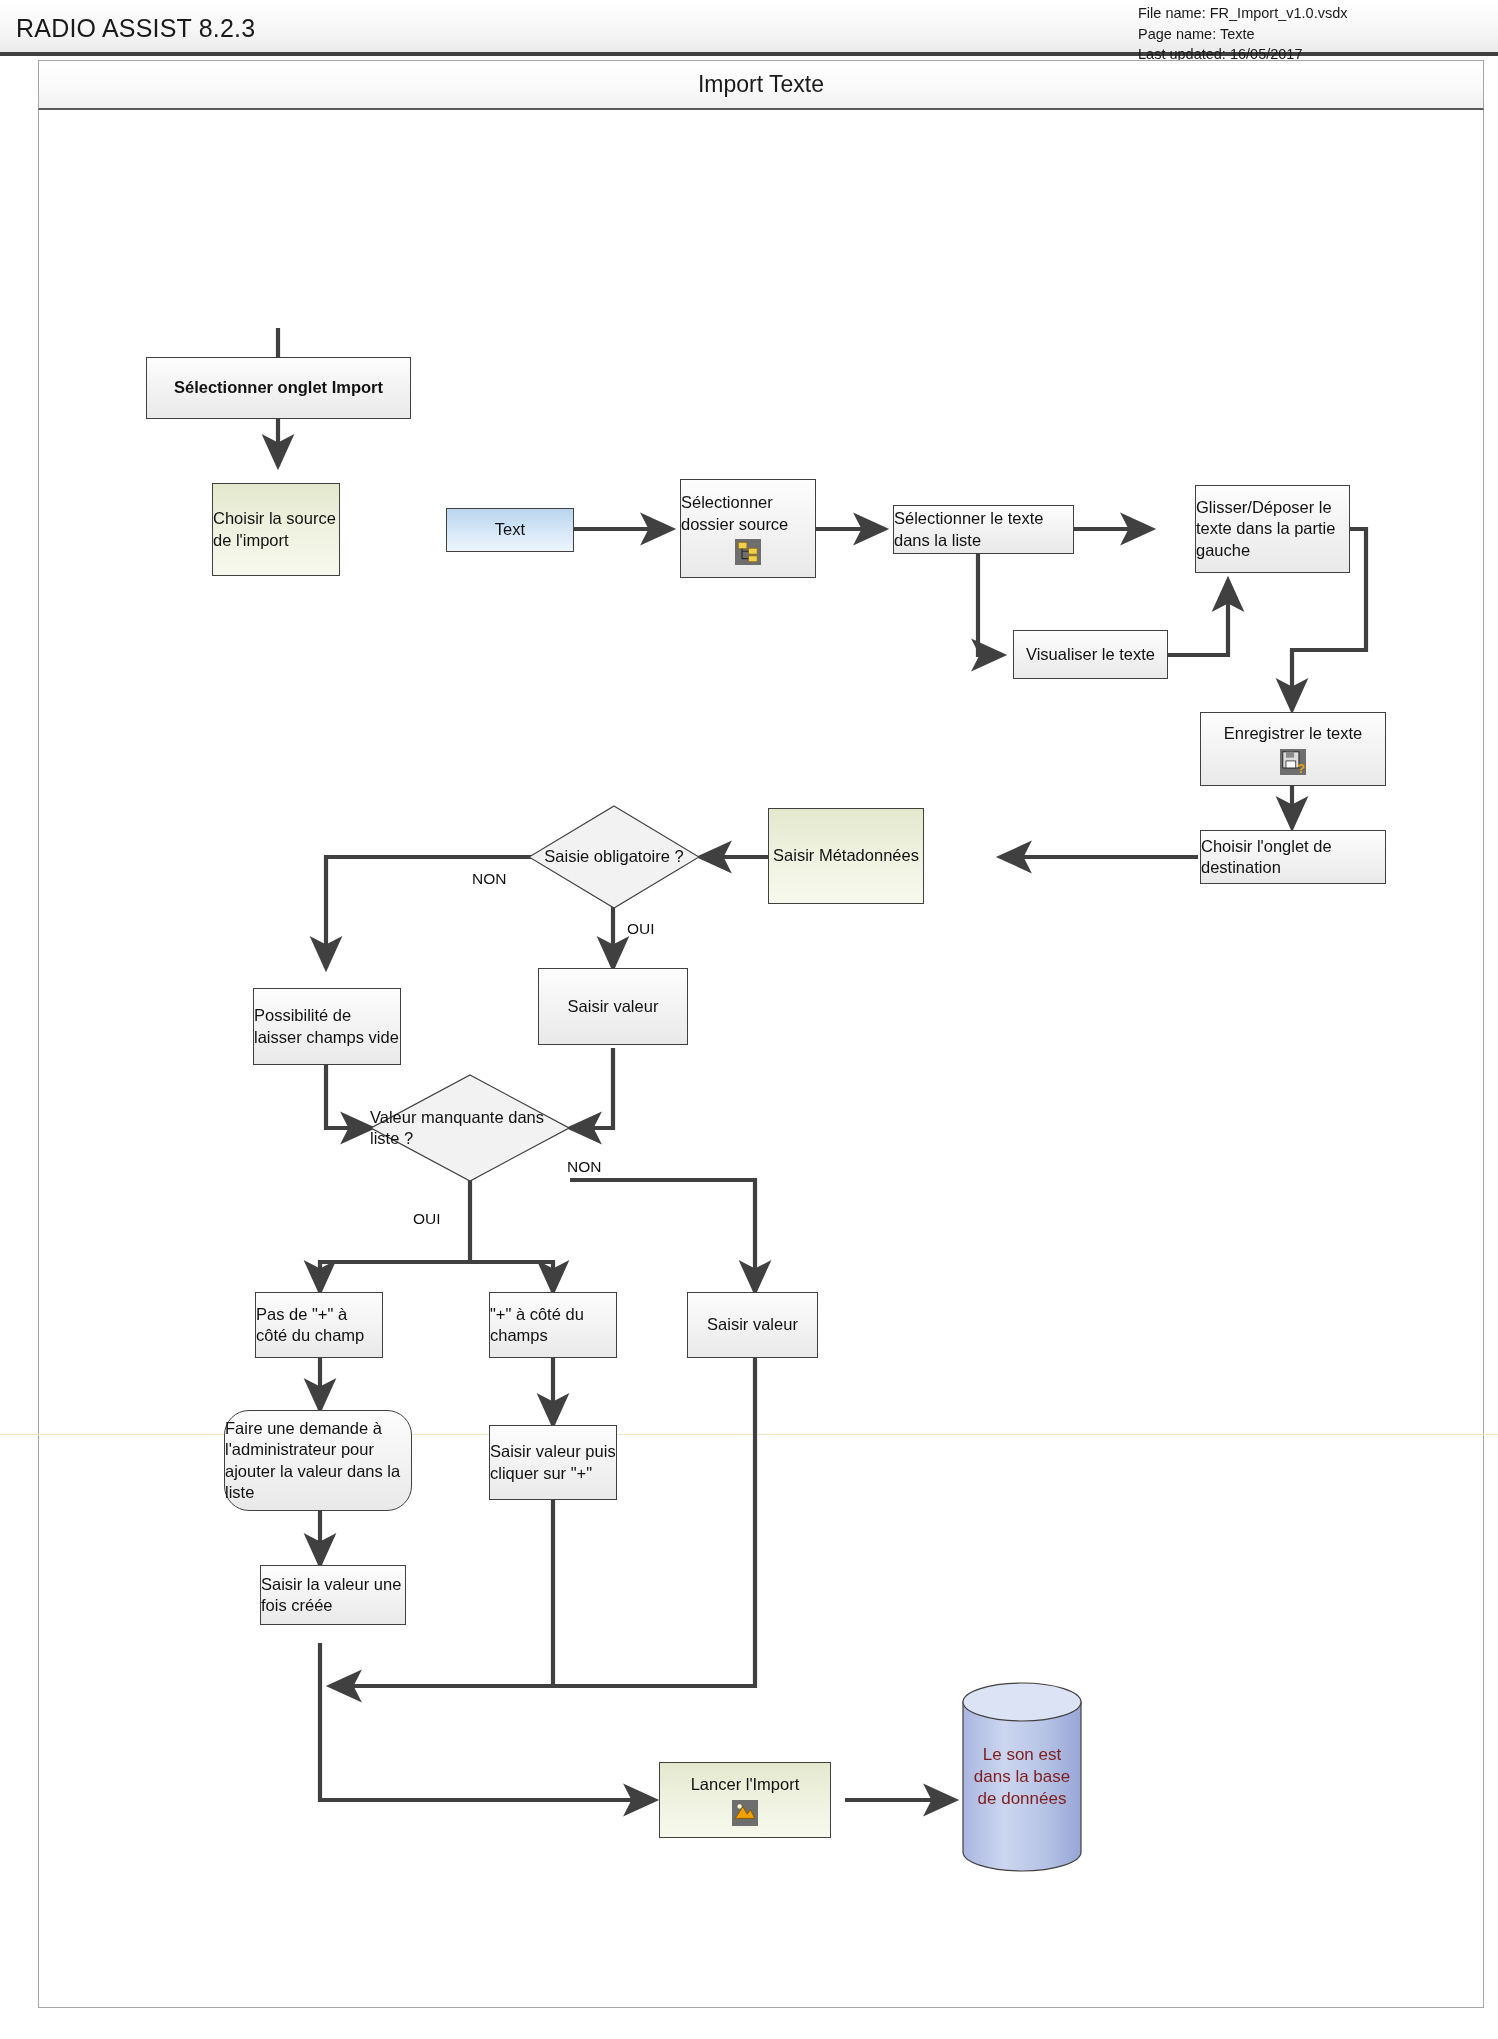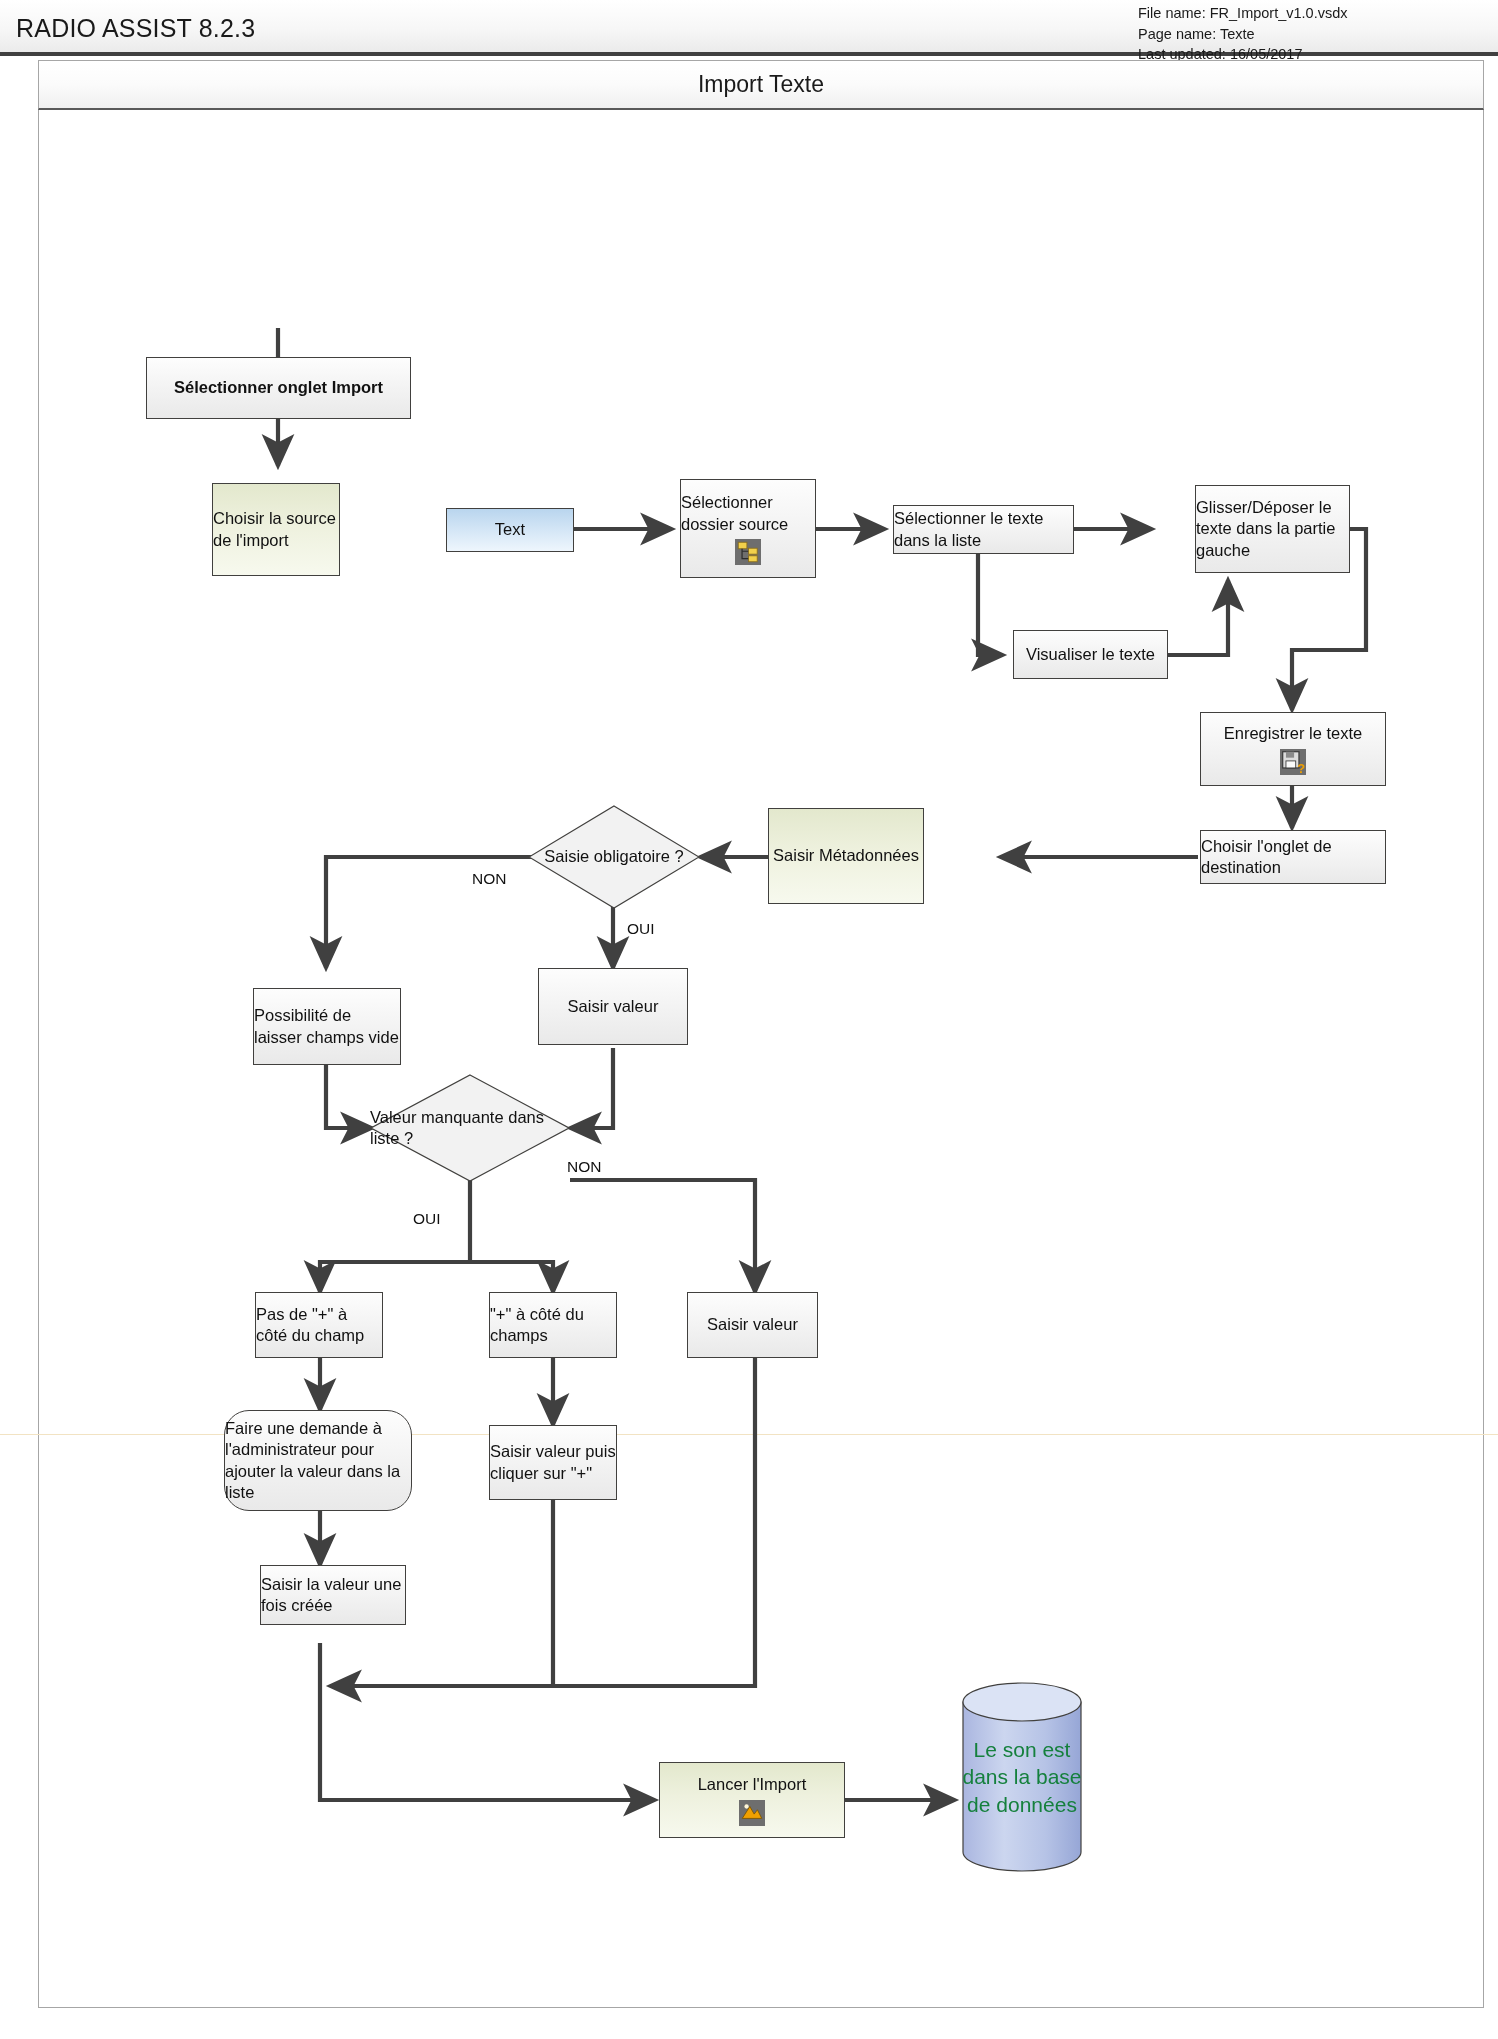--- a/index.html
+++ b/index.html
@@ -41,21 +41,21 @@
   .diamond .dlabel{position:absolute;inset:0;display:flex;align-items:center;
         justify-content:center;font-size:16.5px;color:#111;line-height:1.28;}
 
   .edgelabel{position:absolute;font-size:15.5px;color:#111;white-space:nowrap;}
 
   .icon{margin-top:4px;width:26px;height:26px;display:block;}
 
   
   .cyl{position:absolute;}
   .cyl .ctext{position:absolute;inset:0;display:flex;align-items:center;justify-content:center;
-        text-align:center;font-size:21px;color:#15803d;line-height:1.3;}
+        text-align:center;font-size:17px;color:#7f1d1d;line-height:1.3;}
 
   svg.wires{position:absolute;left:0;top:0;width:1498px;height:2039px;pointer-events:none;}
 </style>
 </head>
 <body>
 
 <div id="page">
 
   <div id="header">
     <div id="app-title">RADIO ASSIST 8.2.3</div>
@@ -228,21 +228,21 @@
   </div>
 
   <div class="node" style="left:260px;top:1565px;width:146px;height:60px;">
     <span>Saisir la valeur une fois créée</span>
   </div>
 
   <div class="node" style="left:489px;top:1425px;width:128px;height:75px;">
     <span>Saisir valeur puis cliquer sur "+"</span>
   </div>
 
-  <div class="node green" style="left:659px;top:1762px;width:186px;height:76px;">
+  <div class="node green" style="left:659px;top:1762px;width:172px;height:76px;">
     <span>Lancer l'Import</span>
     <svg class="icon" viewBox="0 0 24 24">
       <rect x="0" y="0" width="24" height="24" fill="#6e6e6e"></rect>
       <path d="M3,17 L10,6 L14,13 L17,9 L21,17 Z" fill="#f0a000" stroke="#7a5300" stroke-width=".8"></path>
       <circle cx="7" cy="6" r="2" fill="#fff6d8"></circle>
     </svg>
   </div>
 
   <div class="cyl" style="left:962px;top:1682px;width:120px;height:190px;">
     <svg viewBox="0 0 120 190" preserveAspectRatio="none" width="120" height="190">

